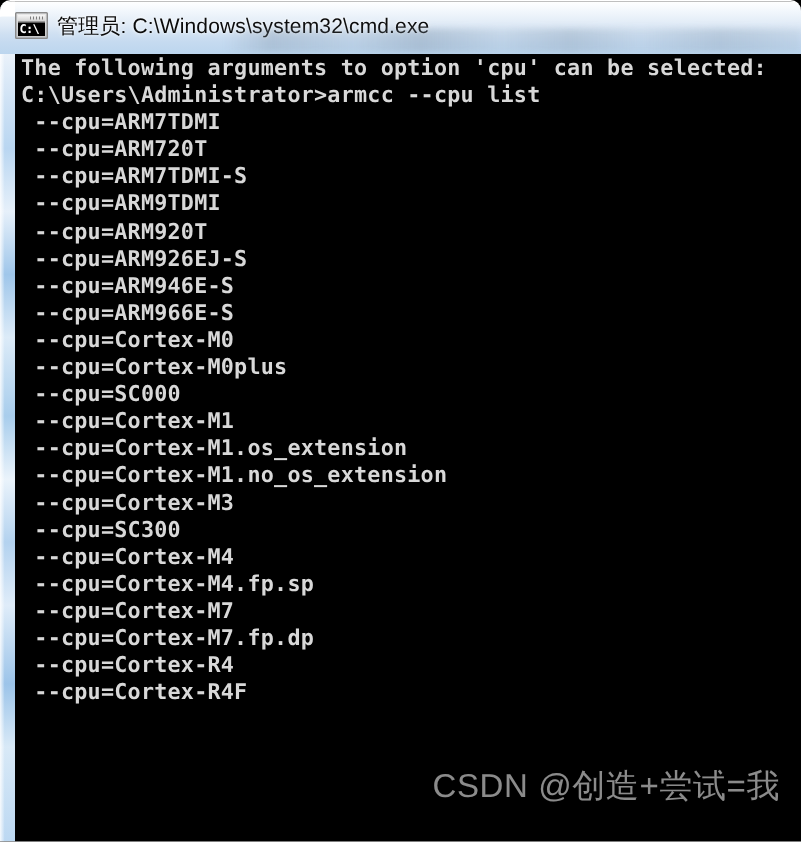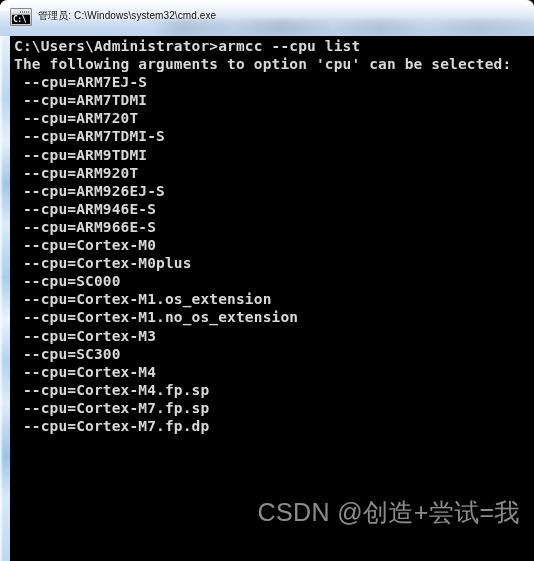--- a/index.html
+++ b/index.html
@@ -112,21 +112,21 @@
     font-weight: bold;
     line-height: 10px;
     padding-left: 1px;
     letter-spacing: -0.5px;
   }
 
   .title-text {
     position: absolute;
     left: 38px;
     top: 8px;
-    font-size: 10px;
+    font-size: 14px;
     color: #0b0b0b;
     white-space: nowrap;
     letter-spacing: 0.1px;
     text-shadow: 0 0 2px rgba(255,255,255,0.9), 0 0 4px rgba(255,255,255,0.7);
   }
 
   
   .frame-left {
     position: absolute;
     left: 0;
@@ -182,23 +182,23 @@
     color: #d8d8d8;
     white-space: pre;
     letter-spacing: 0.15px;
     height: 18.1px;
   }
 
   
   .watermark {
     position: absolute;
     right: 14px;
-    bottom: 32px;
+    bottom: 22px;
     font-family: "Liberation Sans", sans-serif;
-    font-size: 25px;
+    font-size: 22px;
     color: rgba(225,225,225,0.62);
     white-space: nowrap;
     letter-spacing: 0.4px;
     pointer-events: none;
   }
 </style>
 </head>
 <body>
 
 <div class="screen">
@@ -213,42 +213,44 @@
       </div>
 
       <div class="title-text">管理员: C:\Windows\system32\cmd.exe</div>
       <div class="smudge"></div>
     </div>
 
     <div class="frame-left"></div>
 
     <div class="console">
       <div class="console-inner">
+        <div class="line">The following arguments to option 'cpu' can be selected:</div>
         <div class="line">C:\Users\Administrator&gt;armcc --cpu list</div>
-        <div class="line">The following arguments to option 'cpu' can be selected:</div>
         <div id="cpu-list">
-            <div class="line"> --cpu=ARM7EJ-S</div>
             <div class="line"> --cpu=ARM7TDMI</div>
             <div class="line"> --cpu=ARM720T</div>
             <div class="line"> --cpu=ARM7TDMI-S</div>
             <div class="line"> --cpu=ARM9TDMI</div>
             <div class="line"> --cpu=ARM920T</div>
             <div class="line"> --cpu=ARM926EJ-S</div>
             <div class="line"> --cpu=ARM946E-S</div>
             <div class="line"> --cpu=ARM966E-S</div>
             <div class="line"> --cpu=Cortex-M0</div>
             <div class="line"> --cpu=Cortex-M0plus</div>
             <div class="line"> --cpu=SC000</div>
+            <div class="line"> --cpu=Cortex-M1</div>
             <div class="line"> --cpu=Cortex-M1.os_extension</div>
             <div class="line"> --cpu=Cortex-M1.no_os_extension</div>
             <div class="line"> --cpu=Cortex-M3</div>
             <div class="line"> --cpu=SC300</div>
             <div class="line"> --cpu=Cortex-M4</div>
             <div class="line"> --cpu=Cortex-M4.fp.sp</div>
-            <div class="line"> --cpu=Cortex-M7.fp.sp</div>
+            <div class="line"> --cpu=Cortex-M7</div>
             <div class="line"> --cpu=Cortex-M7.fp.dp</div>
+            <div class="line"> --cpu=Cortex-R4</div>
+            <div class="line"> --cpu=Cortex-R4F</div>
           </div>
       </div>
       <div class="watermark">CSDN @创造+尝试=我</div>
     </div>
 
   </div>
 </div>
 
 </body></html>

